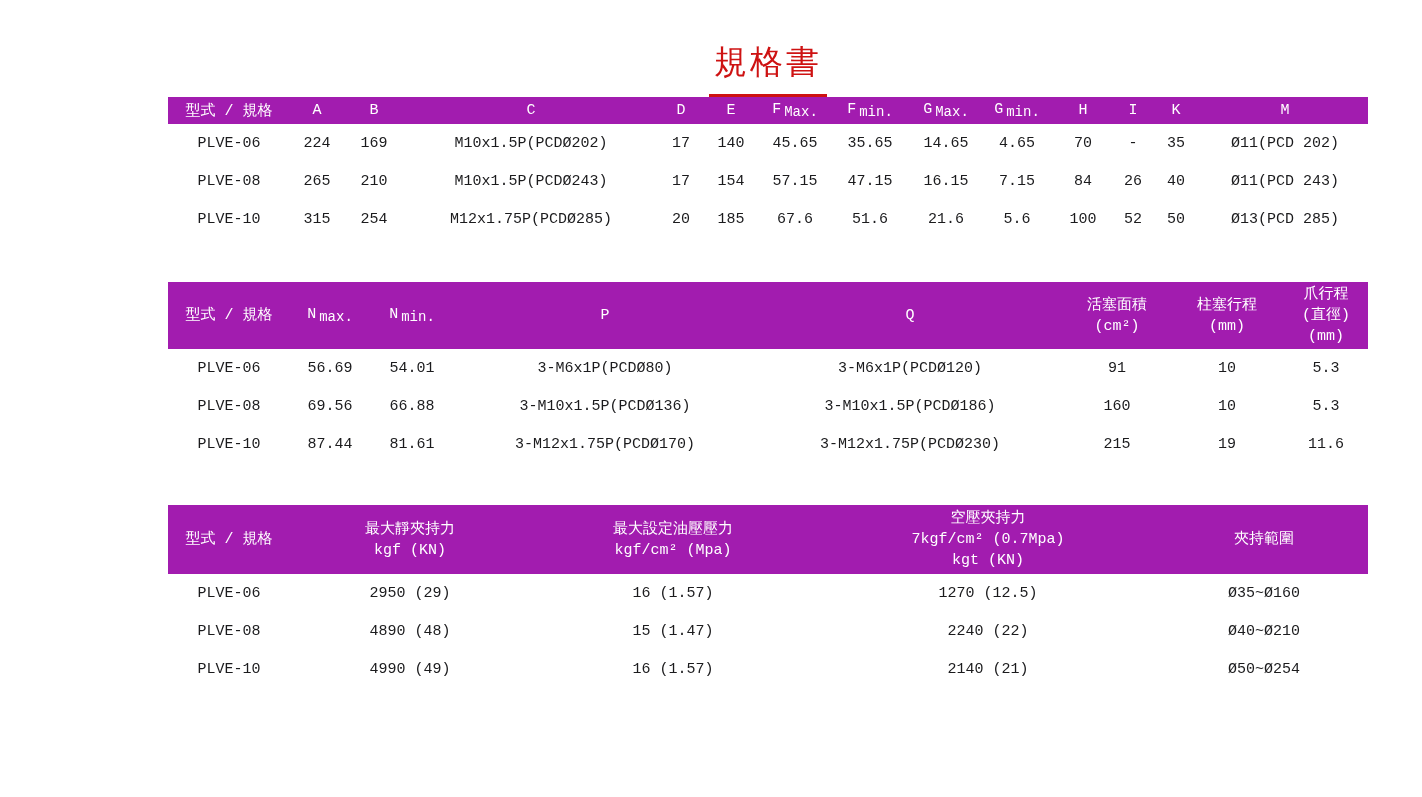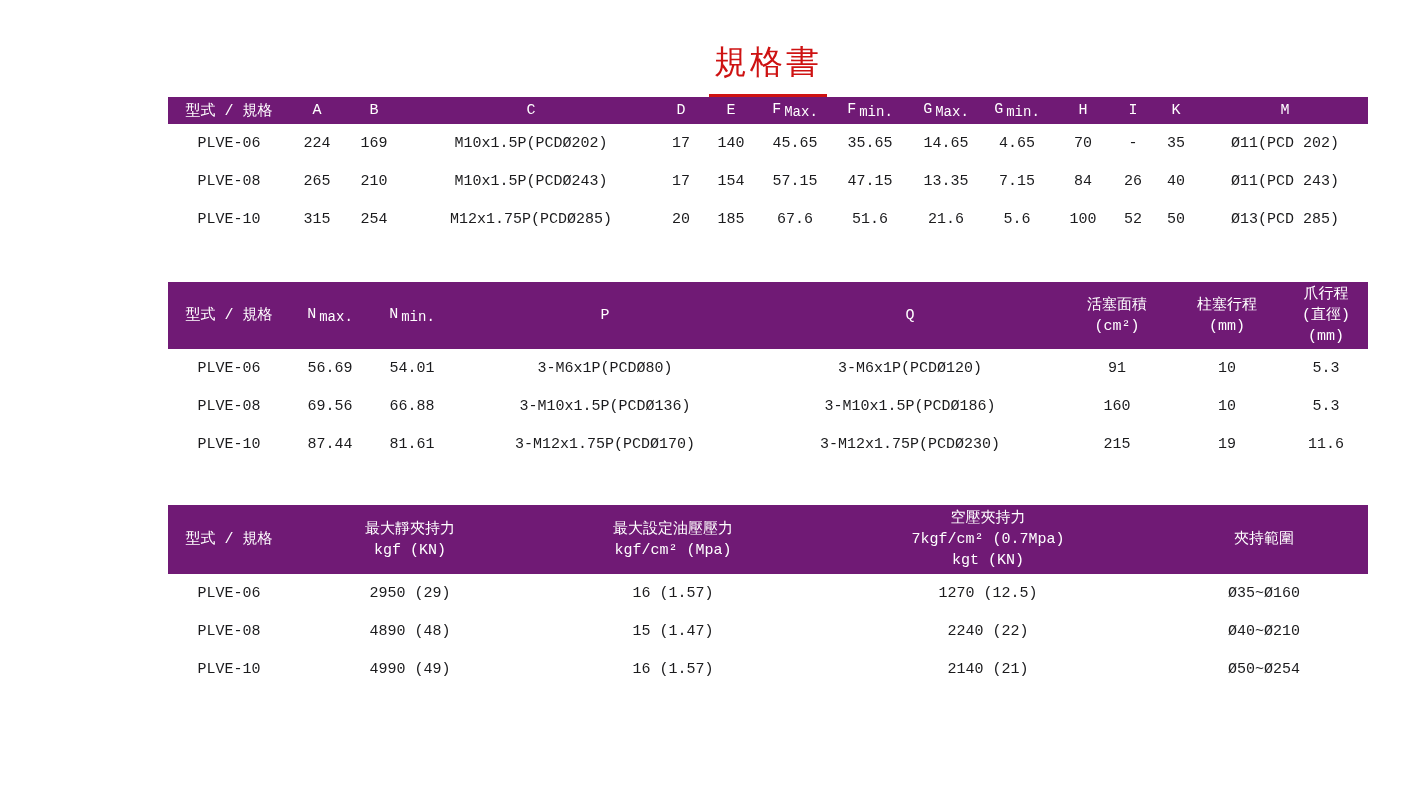--- a/index.html
+++ b/index.html
@@ -17,21 +17,21 @@
   .title-underline { width:118px; height:3px; background:#CE1212; margin:9px auto 0; }
   .unit-label {
     text-align:right; font-size:17px; color:#222B3A;
     margin-top:26px; margin-bottom:9px;
   }
   table.spec-table {
     width:1200px; border-collapse:collapse; table-layout:fixed;
     border:none;
   }
   table.spec-table th {
-    background:#701a75; color:#ffffff; font-weight:400; font-size:15px;
+    background:#a21caf; color:#ffffff; font-weight:400; font-size:15px;
     padding:0 2px; text-align:center; vertical-align:middle;
   }
   table.t1 th { height:27px; }
   table.t2 th { height:67px; line-height:21px; }
   table.t3 th { height:69px; line-height:21px; }
   table.spec-table td {
     height:38px; text-align:center; vertical-align:middle;
     font-size:15px; color:#1B1B1D; padding:0 2px;
     background:#ffffff; border:none;
   }
@@ -103,21 +103,21 @@
         </tr>
         <tr>
           <td>PLVE-08</td>
           <td>265</td>
           <td>210</td>
           <td>M10x1.5P(PCDØ243)</td>
           <td>17</td>
           <td>154</td>
           <td>57.15</td>
           <td>47.15</td>
-          <td>13.35</td>
+          <td>16.15</td>
           <td>7.15</td>
           <td>84</td>
           <td>26</td>
           <td>40</td>
           <td>Ø11(PCD 243)</td>
         </tr>
         <tr>
           <td>PLVE-10</td>
           <td>315</td>
           <td>254</td>

